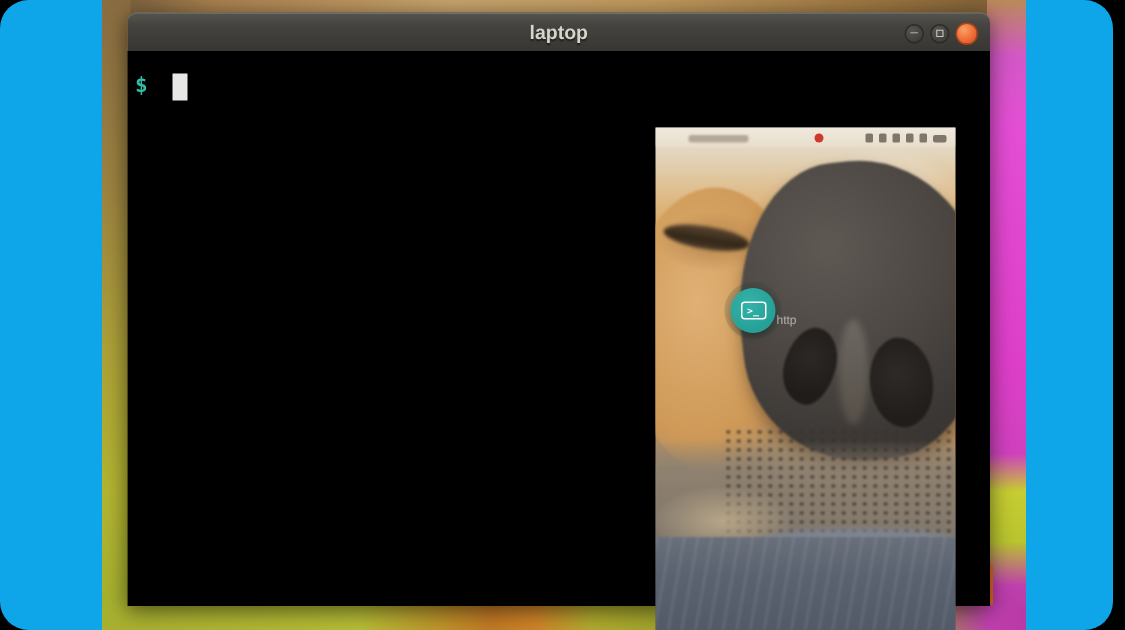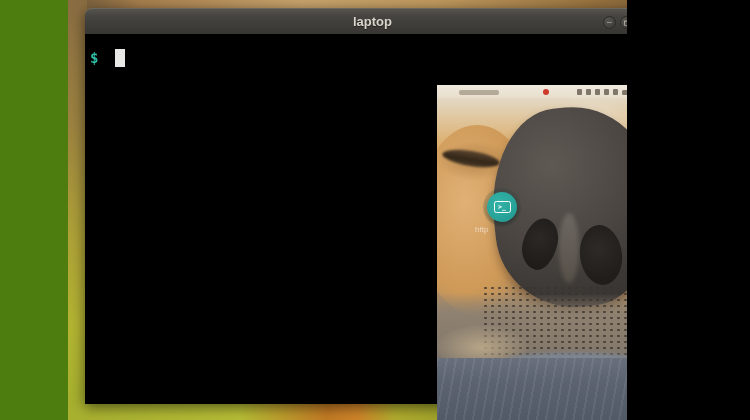--- a/index.html
+++ b/index.html
@@ -1,17 +1,17 @@
 <!DOCTYPE html>
 <html><head>
 <meta charset="utf-8">
 <style>
   html,body{margin:0;padding:0;background:#000;}
-  .stage{position:relative;width:627px;height:420px;background:#4d7c0f;overflow:hidden;
-         font-family:"Liberation Sans",sans-serif;}
+  .stage{position:relative;width:742px;height:420px;background:#0ea5e9;overflow:hidden;
+         font-family:"Liberation Sans",sans-serif;border-radius:19px;}
 
   
   .wallpaper{position:absolute;left:68px;top:0;width:616px;height:420px;z-index:1;overflow:hidden;background:#8a6c42;}
   .wp-top{position:absolute;left:0;top:0;width:100%;height:38px;
     background:linear-gradient(90deg,#6e5839 0%,#a8804e 12%,#c9a46d 38%,#c09a5e 60%,#9a7440 85%,#7a5c36 100%);}
   .wp-left{position:absolute;left:0;top:0;width:19px;height:100%;
     background:linear-gradient(180deg,#8a6c42 0%,#9c8340 30%,#ada038 55%,#b3b432 78%,#a4b02e 100%);}
   .wp-right{position:absolute;left:590px;top:0;width:26px;height:100%;
     background:linear-gradient(180deg,#b98a58 0%,#d357c6 9%,#e34ed4 20%,#dd3fc8 58%,#cf41bd 72%,#c6cd32 78%,#b9c42e 86%,#bf3fae 93%,#b23a9f 100%);}
   .wp-bottom{position:absolute;left:0;bottom:0;width:100%;height:17px;
@@ -92,21 +92,21 @@
 
   
   .bubble{position:absolute;left:50px;top:107px;width:30px;height:30px;border-radius:50%;z-index:6;
     background:radial-gradient(circle at 40% 35%,#34b3a8,#26a096 70%);
     box-shadow:0 0 0 4px rgba(30,60,55,.18),0 2px 4px rgba(0,0,0,.35);
     display:flex;align-items:center;justify-content:center;cursor:pointer;}
   .bubble-screen{width:17px;height:12px;border:1.5px solid #fff;border-radius:2.5px;
     box-sizing:border-box;display:flex;align-items:center;justify-content:center;}
   .bubble-screen span{color:#fff;font-size:6.5px;line-height:6px;font-weight:bold;
     font-family:"DejaVu Sans Mono",monospace;letter-spacing:0;}
-  .bubble-label{position:absolute;left:38px;top:140px;width:56px;text-align:left;z-index:6;
+  .bubble-label{position:absolute;left:38px;top:124px;width:56px;text-align:right;z-index:6;
     font-size:8px;color:rgba(255,255,255,.55);filter:blur(.4px);}
 </style>
 </head>
 <body>
 
 <div class="stage">
 
   <div class="wallpaper">
     <div class="wp-top"></div>
     <div class="wp-left"></div>

